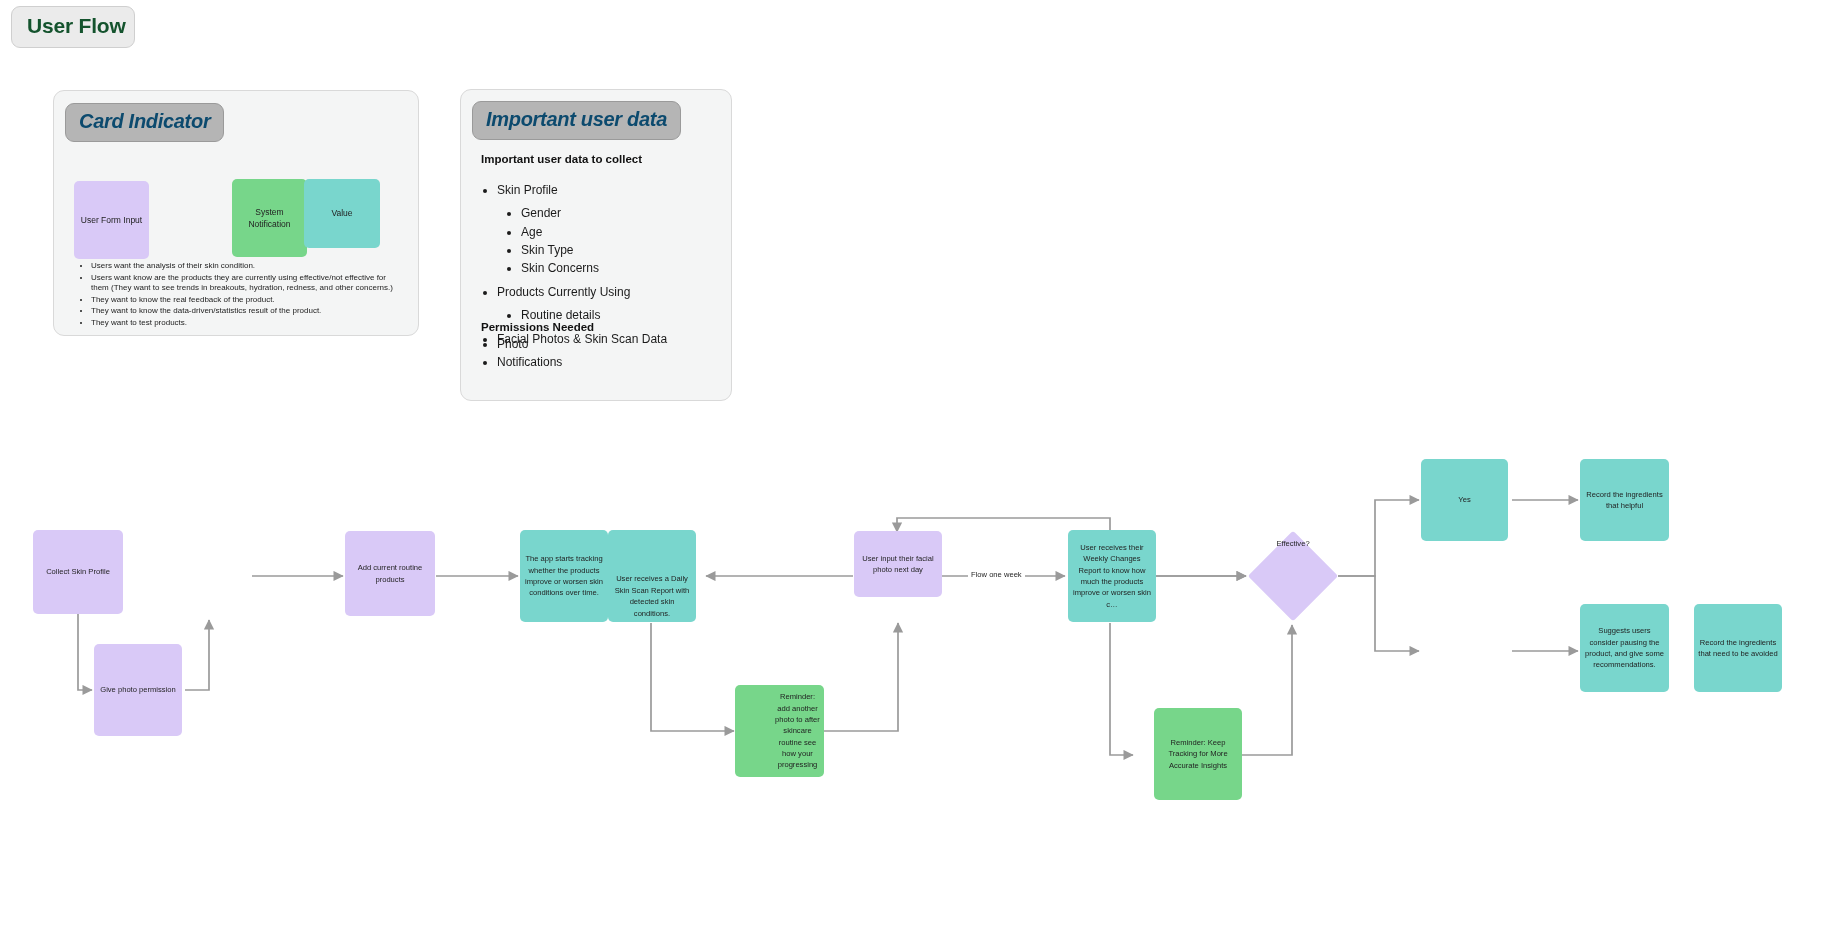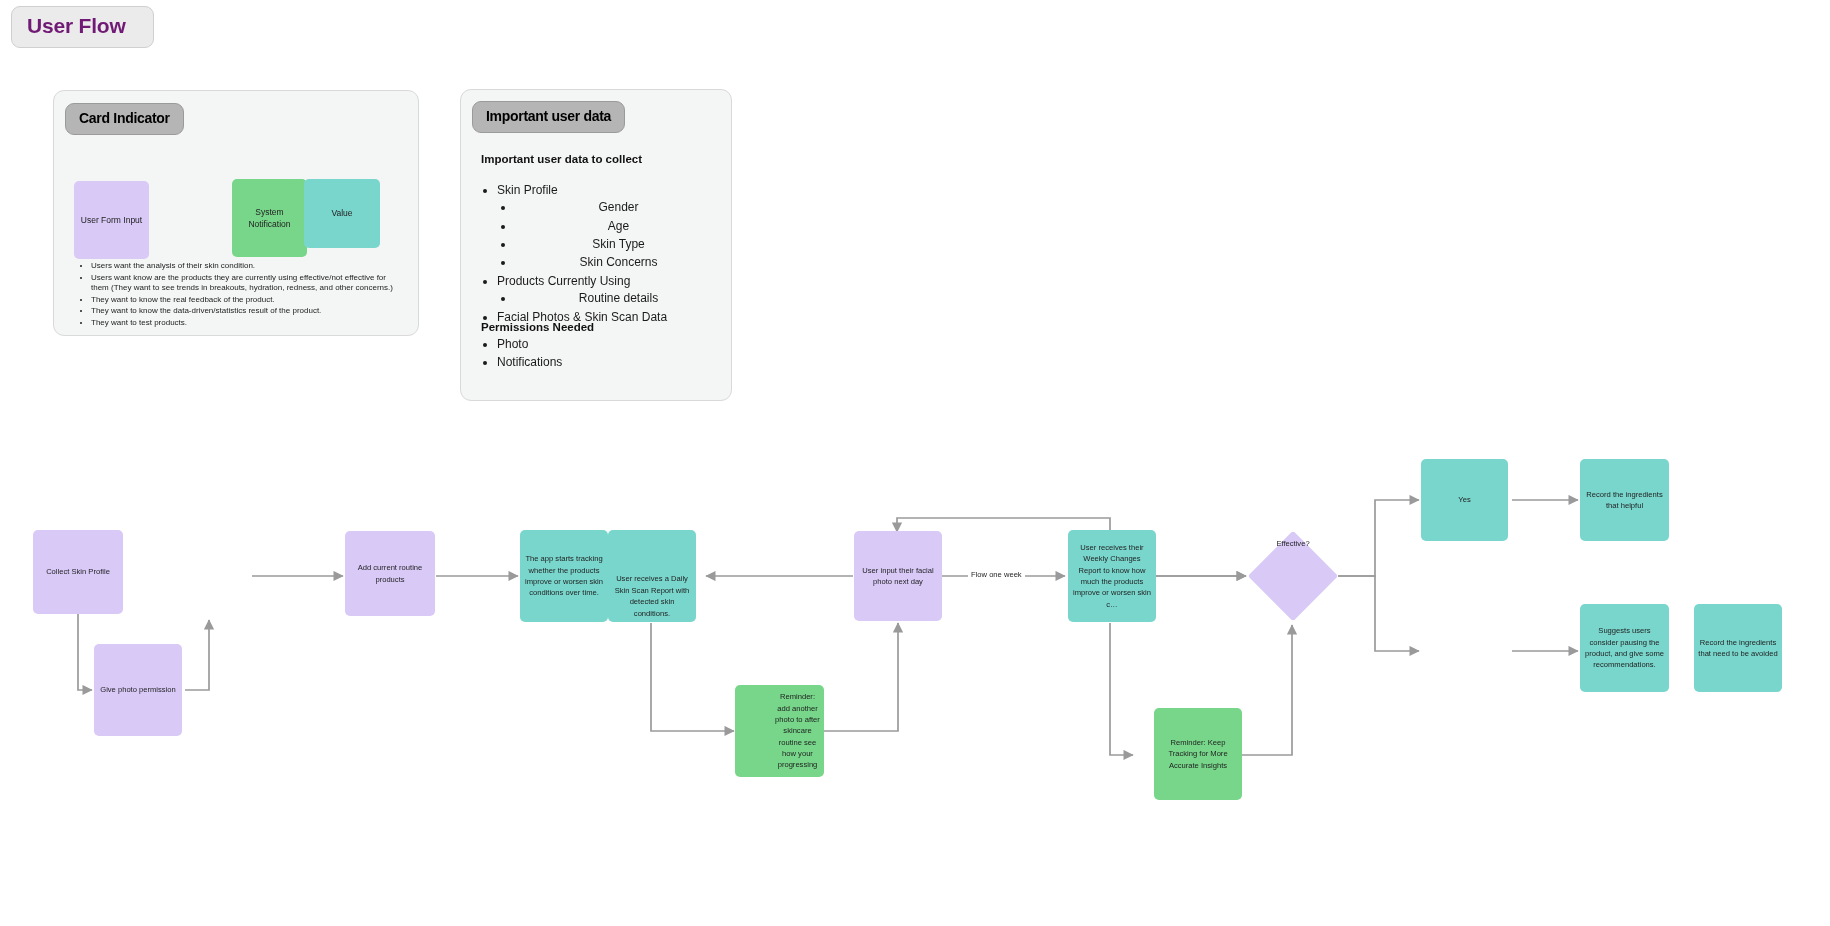--- a/index.html
+++ b/index.html
@@ -8,45 +8,46 @@
     background: #ffffff;
     width: 1830px; height: 926px;
     overflow: hidden;
     font-family: "Liberation Sans", sans-serif;
   }
   #canvas { position: relative; width: 1830px; height: 926px; }
 
   
   .title-chip {
     position: absolute; left: 11px; top: 6px;
-    padding: 7px 27px 9px 15px;
+    padding: 7px 8px 9px 15px;
     background: #ebebeb;
     border: 1px solid #cfcfcf;
     border-radius: 9px;
-    font-size: 21px; font-weight: 700; color: #701a75;
+    font-size: 21px; font-weight: 700; color: #14532d;
     letter-spacing: -0.2px;
     white-space: nowrap;
   }
 
   
   .frame {
     position: absolute;
     background: #f4f5f5;
     border: 1px solid #d9d9d9;
     border-radius: 11px;
   }
   .frame-chip {
     position: absolute;
     background: #b5b5b5;
     border: 1px solid #9a9a9a;
     border-radius: 9px;
-    font-size: 14px; font-weight: 700; color: #000000;
+    font-size: 20px; font-weight: 700; color: #0c4a6e;
     padding: 6px 13px 8px 13px;
     letter-spacing: -0.3px;
     white-space: nowrap;
+    font-style: italic;
   }
 
   
   .swatch {
     position: absolute;
     border-radius: 5px;
     display: flex; align-items: center; justify-content: center;
     text-align: center;
     font-size: 8.5px; color: #222;
     line-height: 1.45;
@@ -70,21 +71,21 @@
     font-size: 11.5px; font-weight: 700; color: #111;
     white-space: nowrap;
   }
   ul.med {
     position: absolute;
     margin: 0; padding-left: 18px;
     font-size: 12px; line-height: 1.28; color: #1b1b1b;
     list-style-type: disc;
   }
   ul.med ul {
-    margin: 2px; padding-left: 16px; list-style-type: disc; text-align: center;
+    margin: 8px; padding-left: 16px; list-style-type: disc;
   }
   ul.med li { margin: 0 0 3px 0; }
 
   
   .node {
     position: absolute;
     display: flex; align-items: center; justify-content: center;
     text-align: center;
     border-radius: 5px;
     font-size: 7.6px;
@@ -250,21 +251,21 @@
   </div>
 
   <div class="node teal" style="left:608px; top:530px; width:88px; height:92px;align-items:flex-end;">
     <span>User receives a Daily Skin Scan Report with detected skin conditions.</span>
   </div>
 
   <div class="node green" style="left:735px; top:685px; width:89px; height:92px;padding-left:40px;">
     <span>Reminder: add another photo to after skincare routine see how your progressing</span>
   </div>
 
-  <div class="node purple" style="left:854px; top:531px; width:88px; height:90px;">
+  <div class="node purple" style="left:854px; top:531px; width:88px; height:66px;">
     <span>User input their facial photo next day</span>
   </div>
 
   <div class="edge-label" style="left:968px; top:570px;">Flow one week</div>
 
   <div class="node teal" style="left:1068px; top:530px; width:88px; height:92px;">
     <span>User receives their Weekly Changes Report to know how much the products improve or worsen skin c…</span>
   </div>
 
   <div class="node green" style="left:1154px; top:708px; width:88px; height:92px;">

